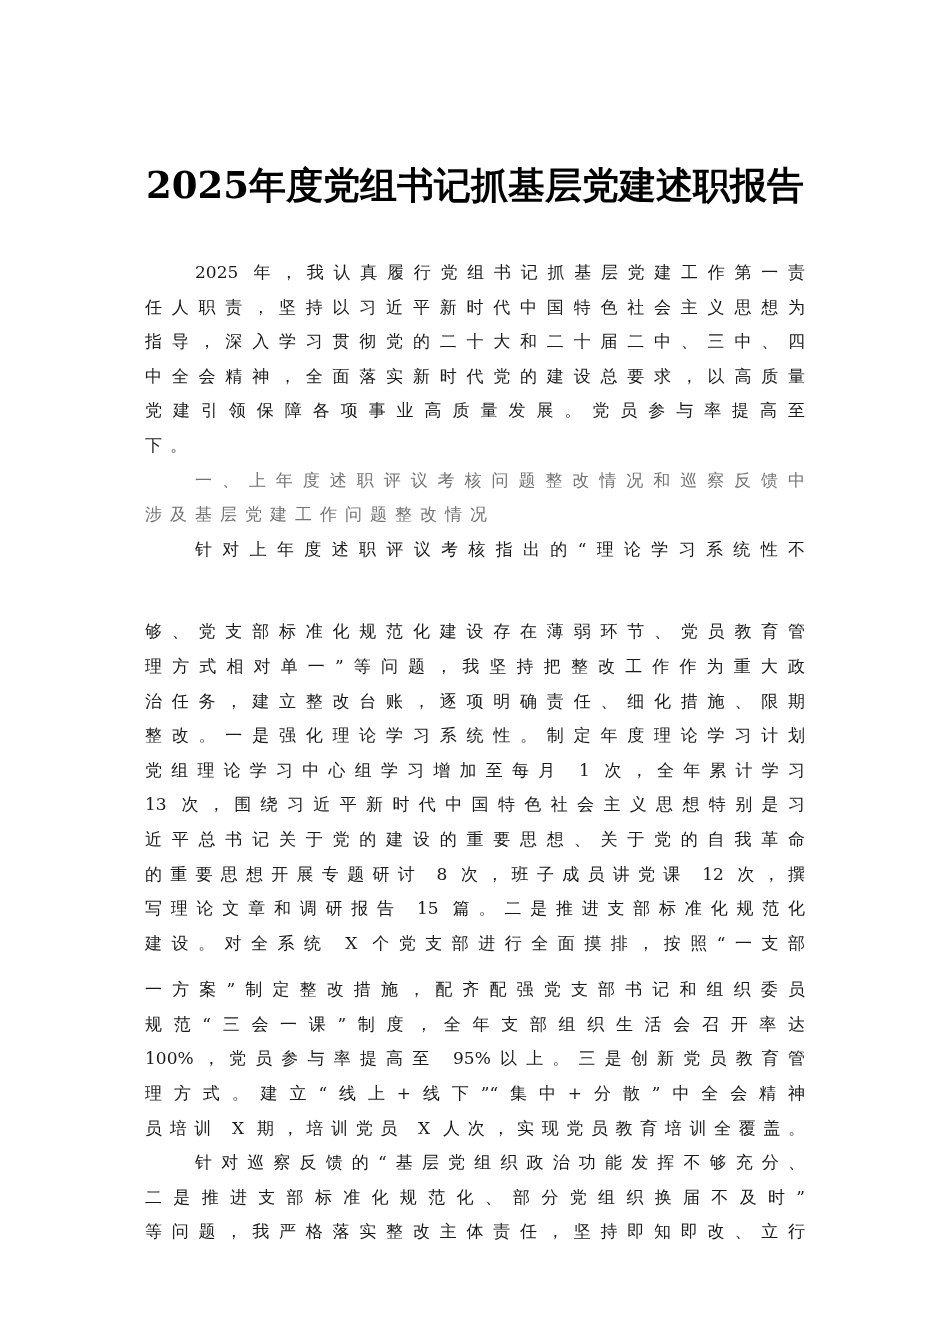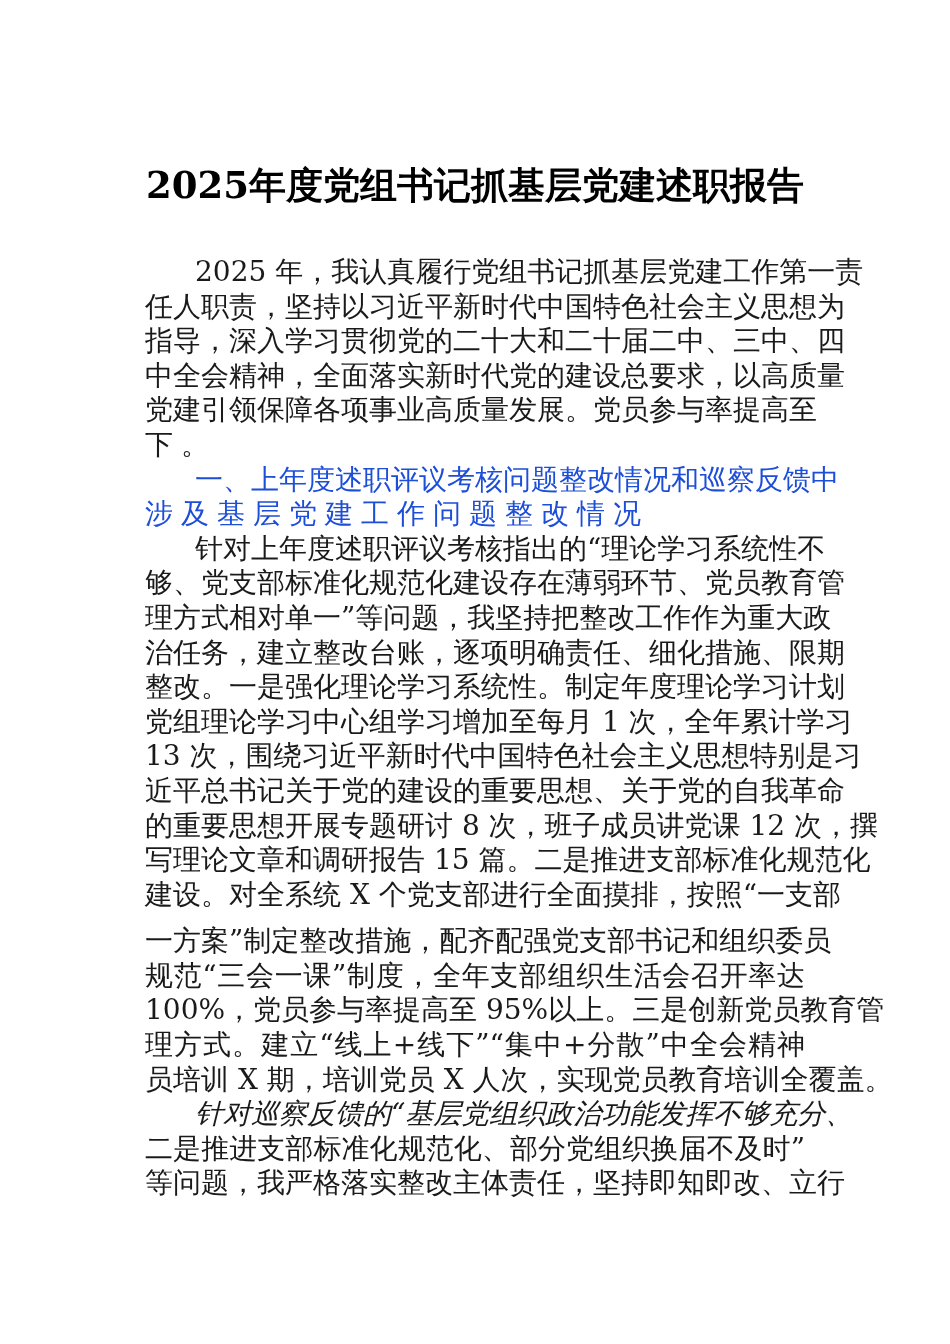--- a/index.html
+++ b/index.html
@@ -48,28 +48,28 @@
       text-align-last: justify;
     }
     .line.last {
       text-align-last: left;
     }
     .line.indent {
       padding-left: 50px;
     }
     .block {
       font-family: "DejaVu Serif", "Liberation Serif", serif;
-      font-size: 28px;
+      font-size: 17px;
       line-height: 34.6px;
       color: #1a1a1a;
       width: 660px;
     }
     .block.heading-block {
       font-family: "DejaVu Sans", "Liberation Sans", sans-serif;
-      color: #1d4ed8;
+      color: #737373;
     }
   </style>
 </head>
 <body>
 
 <div class="page">
   <div class="title">2025年度党组书记抓基层党建述职报告</div>
 
   <div class="body">
 
@@ -82,36 +82,36 @@
       <span class="line last" style="letter-spacing: 8px;">下。</span>
     </div>
 
     <div class="block heading-block">
       <span class="line indent" style="letter-spacing: 0px;">一、上年度述职评议考核问题整改情况和巡察反馈中</span>
       <span class="line last" style="letter-spacing: 8px;">涉及基层党建工作问题整改情况</span>
     </div>
 
     <div class="block">
       <span class="line indent" style="letter-spacing: 0px;">针对上年度述职评议考核指出的“理论学习系统性不</span>
-      <span class="line" style="letter-spacing: 0px;">够、党支部标准化规范化建设存在薄弱环节、党员教育管</span>
+      <span class="line" style="letter-spacing: 0px; margin-top: 48px;">够、党支部标准化规范化建设存在薄弱环节、党员教育管</span>
       <span class="line" style="letter-spacing: 0px;">理方式相对单一”等问题，我坚持把整改工作作为重大政</span>
       <span class="line" style="letter-spacing: 0px;">治任务，建立整改台账，逐项明确责任、细化措施、限期</span>
       <span class="line" style="letter-spacing: 0px;">整改。一是强化理论学习系统性。制定年度理论学习计划</span>
       <span class="line" style="letter-spacing: 0px;">党组理论学习中心组学习增加至每月 1 次，全年累计学习</span>
       <span class="line" style="letter-spacing: 0px;">13 次，围绕习近平新时代中国特色社会主义思想特别是习</span>
       <span class="line" style="letter-spacing: 0px;">近平总书记关于党的建设的重要思想、关于党的自我革命</span>
       <span class="line" style="letter-spacing: 0px;">的重要思想开展专题研讨 8 次，班子成员讲党课 12 次，撰</span>
       <span class="line" style="letter-spacing: 0px;">写理论文章和调研报告 15 篇。二是推进支部标准化规范化</span>
       <span class="line" style="letter-spacing: 0px;">建设。对全系统 X 个党支部进行全面摸排，按照“一支部</span>
       <span class="line" style="letter-spacing: 0px; margin-top: 12px;">一方案”制定整改措施，配齐配强党支部书记和组织委员</span>
       <span class="line" style="letter-spacing: 0px;">规范“三会一课”制度，全年支部组织生活会召开率达</span>
       <span class="line" style="letter-spacing: 0px;">100%，党员参与率提高至 95%以上。三是创新党员教育管</span>
       <span class="line" style="letter-spacing: 0px;">理方式。建立“线上+线下”“集中+分散”中全会精神</span>
       <span class="line" style="letter-spacing: 0px;">员培训 X 期，培训党员 X 人次，实现党员教育培训全覆盖。</span>
     </div>
 
     <div class="block">
-      <span class="line indent" style="letter-spacing: 0px; font-style: italic;">针对巡察反馈的“基层党组织政治功能发挥不够充分、</span>
+      <span class="line indent" style="letter-spacing: 0px;">针对巡察反馈的“基层党组织政治功能发挥不够充分、</span>
       <span class="line" style="letter-spacing: 0px;">二是推进支部标准化规范化、部分党组织换届不及时”</span>
       <span class="line" style="letter-spacing: 0px;">等问题，我严格落实整改主体责任，坚持即知即改、立行</span>
     </div>
   </div>
 </div>
 
 </body></html>

